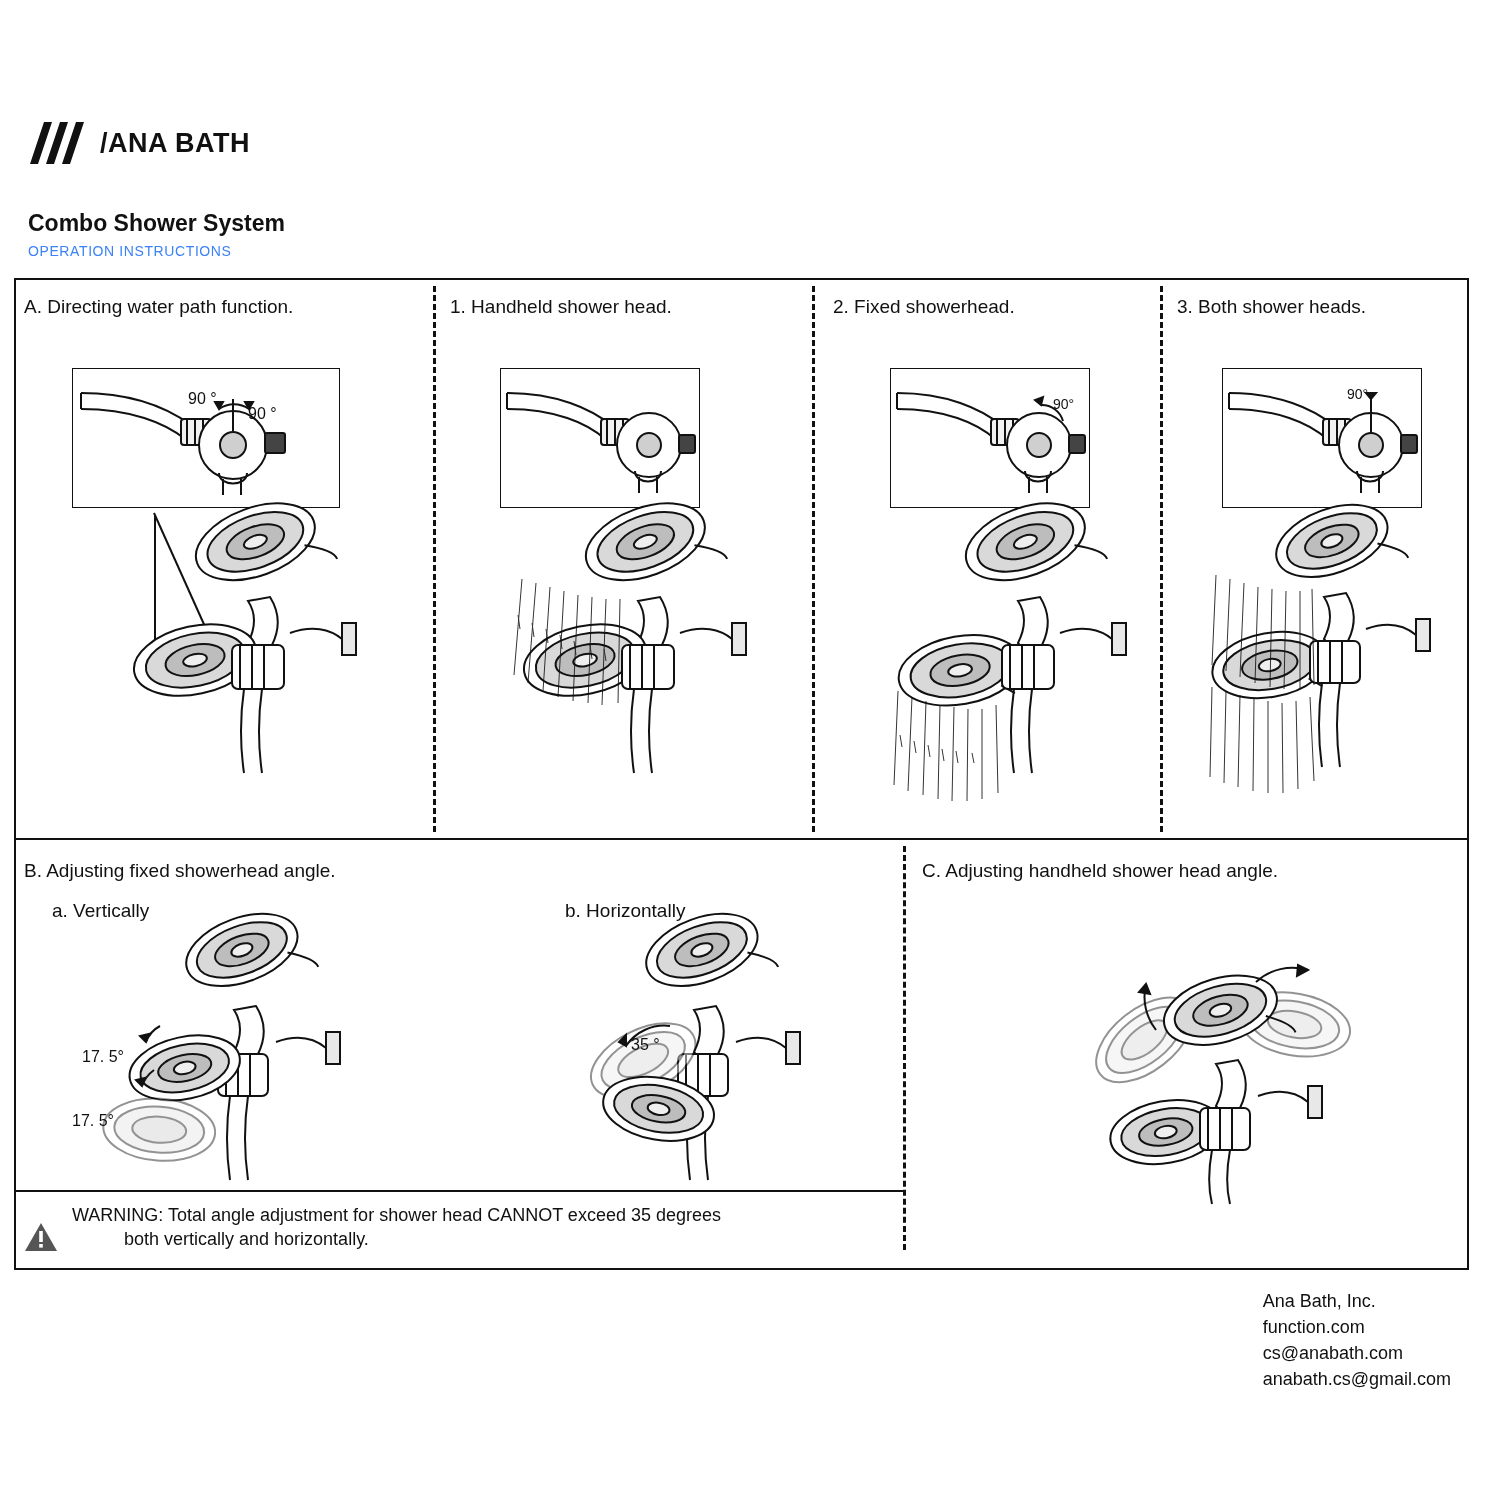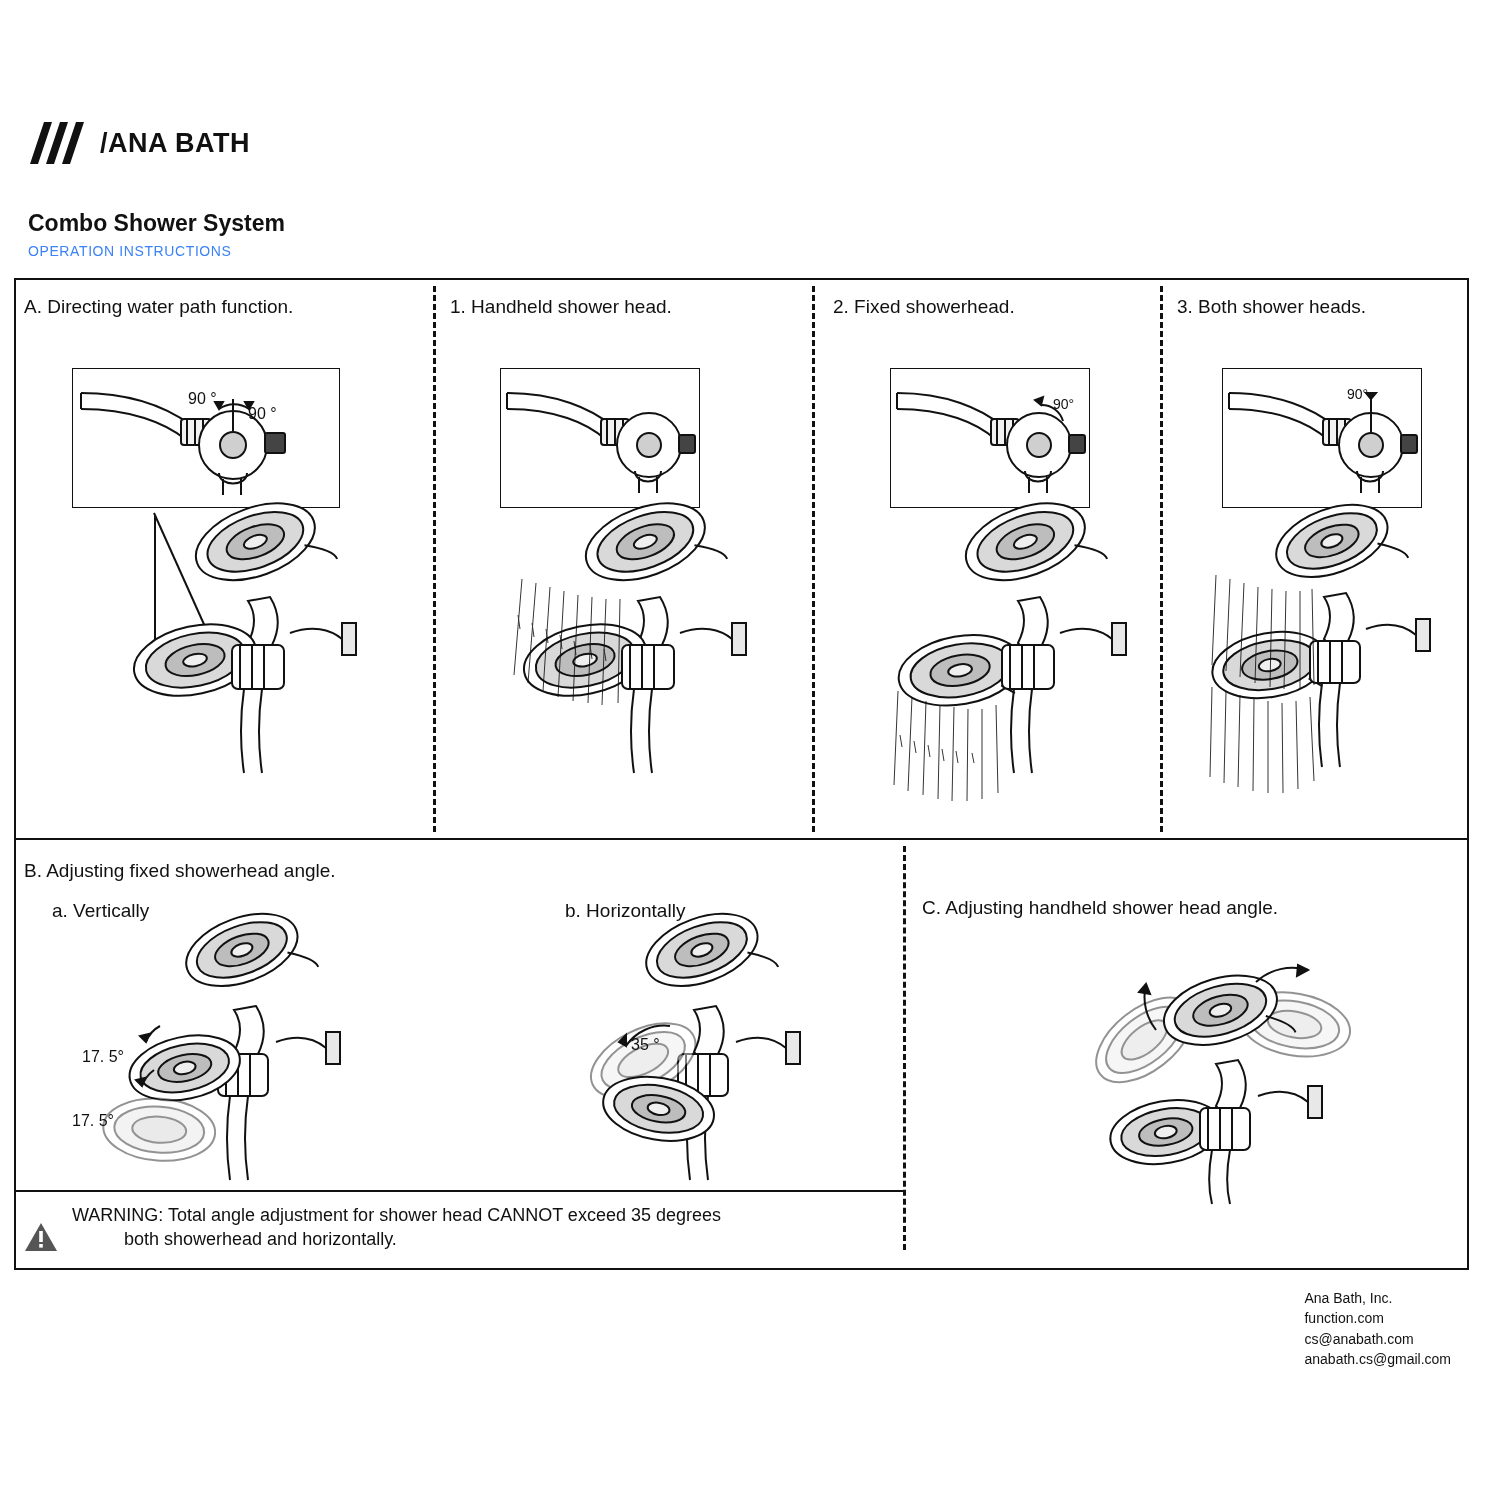--- a/index.html
+++ b/index.html
@@ -34,21 +34,21 @@
   .inset{position:absolute;border:1.6px solid #111;background:#fff;box-sizing:border-box;}
 
   
   .warn-rule{position:absolute;left:14px;top:1190px;width:889px;height:2px;background:#111;}
   .warn{position:absolute;left:24px;top:1203px;width:880px;display:flex;gap:14px;align-items:flex-end;}
   .warn-ico{width:34px;height:30px;flex:0 0 34px;margin-top:2px;}
   .warn-txt{font-size:18px;line-height:1.35;}
   .warn-txt .l2{display:block;padding-left:52px;}
 
   
-  .footer{position:absolute;right:46px;top:1288px;text-align:left;font-size:14px;line-height:1.45;}
+  .footer{position:absolute;right:46px;top:1288px;text-align:left;font-size:18px;line-height:1.45;}
   .footer div{white-space:nowrap;}
 
   .lbl{position:absolute;font-size:16px;}
   .lbl-sm{position:absolute;font-size:14px;}
 
   svg{overflow:visible;}
 </style>
 </head>
 <body>
 
@@ -73,21 +73,21 @@
   <div class="vsep v1"></div>
   <div class="vsep v2"></div>
   <div class="vsep v3"></div>
   <div class="vsep v4"></div>
 
   <div class="panel-title" style="left:24px;top:296px;">A. Directing water path function.</div>
   <div class="panel-title" style="left:450px;top:296px;">1. Handheld shower head.</div>
   <div class="panel-title" style="left:833px;top:296px;">2. Fixed showerhead.</div>
   <div class="panel-title" style="left:1177px;top:296px;">3. Both shower heads.</div>
   <div class="panel-title" style="left:24px;top:860px;">B. Adjusting fixed showerhead angle.</div>
-  <div class="panel-title" style="left:922px;top:860px;margin-top:37px;">C. Adjusting handheld shower head angle.</div>
+  <div class="panel-title" style="left:922px;top:860px;">C. Adjusting handheld shower head angle.</div>
   <div class="panel-title" style="left:52px;top:900px;">a. Vertically</div>
   <div class="panel-title" style="left:565px;top:900px;">b. Horizontally</div>
 
   <div class="inset" style="left:72px;top:368px;width:268px;height:140px;">
     <svg width="264" height="136" viewBox="0 0 264 136">
       <g fill="none" stroke="#111" stroke-width="2">
         <path d="M8,24 C60,24 96,40 118,56"></path>
         <path d="M8,40 C58,40 92,54 112,70"></path>
         <path d="M8,24 L8,40"></path>
         <rect x="108" y="50" width="30" height="26" rx="3" fill="#f2f2f2"></rect>
@@ -414,21 +414,21 @@
   <div class="warn">
     <span class="warn-ico">
       <svg width="34" height="30" viewBox="0 0 34 30">
         <polygon points="17,1 33,29 1,29" fill="#555"></polygon>
         <rect x="15.2" y="9" width="3.6" height="11" fill="#fff"></rect>
         <rect x="15.2" y="22" width="3.6" height="3.6" fill="#fff"></rect>
       </svg>
     </span>
     <span class="warn-txt">
       <span>WARNING: Total angle adjustment for shower head CANNOT exceed 35 degrees</span>
-      <span class="l2">both showerhead and horizontally.</span>
+      <span class="l2">both vertically and horizontally.</span>
     </span>
   </div>
 
   <div class="footer">
     <div>Ana Bath, Inc.</div>
     <div>function.com</div>
     <div>cs@anabath.com</div>
     <div>anabath.cs@gmail.com</div>
   </div>
 

